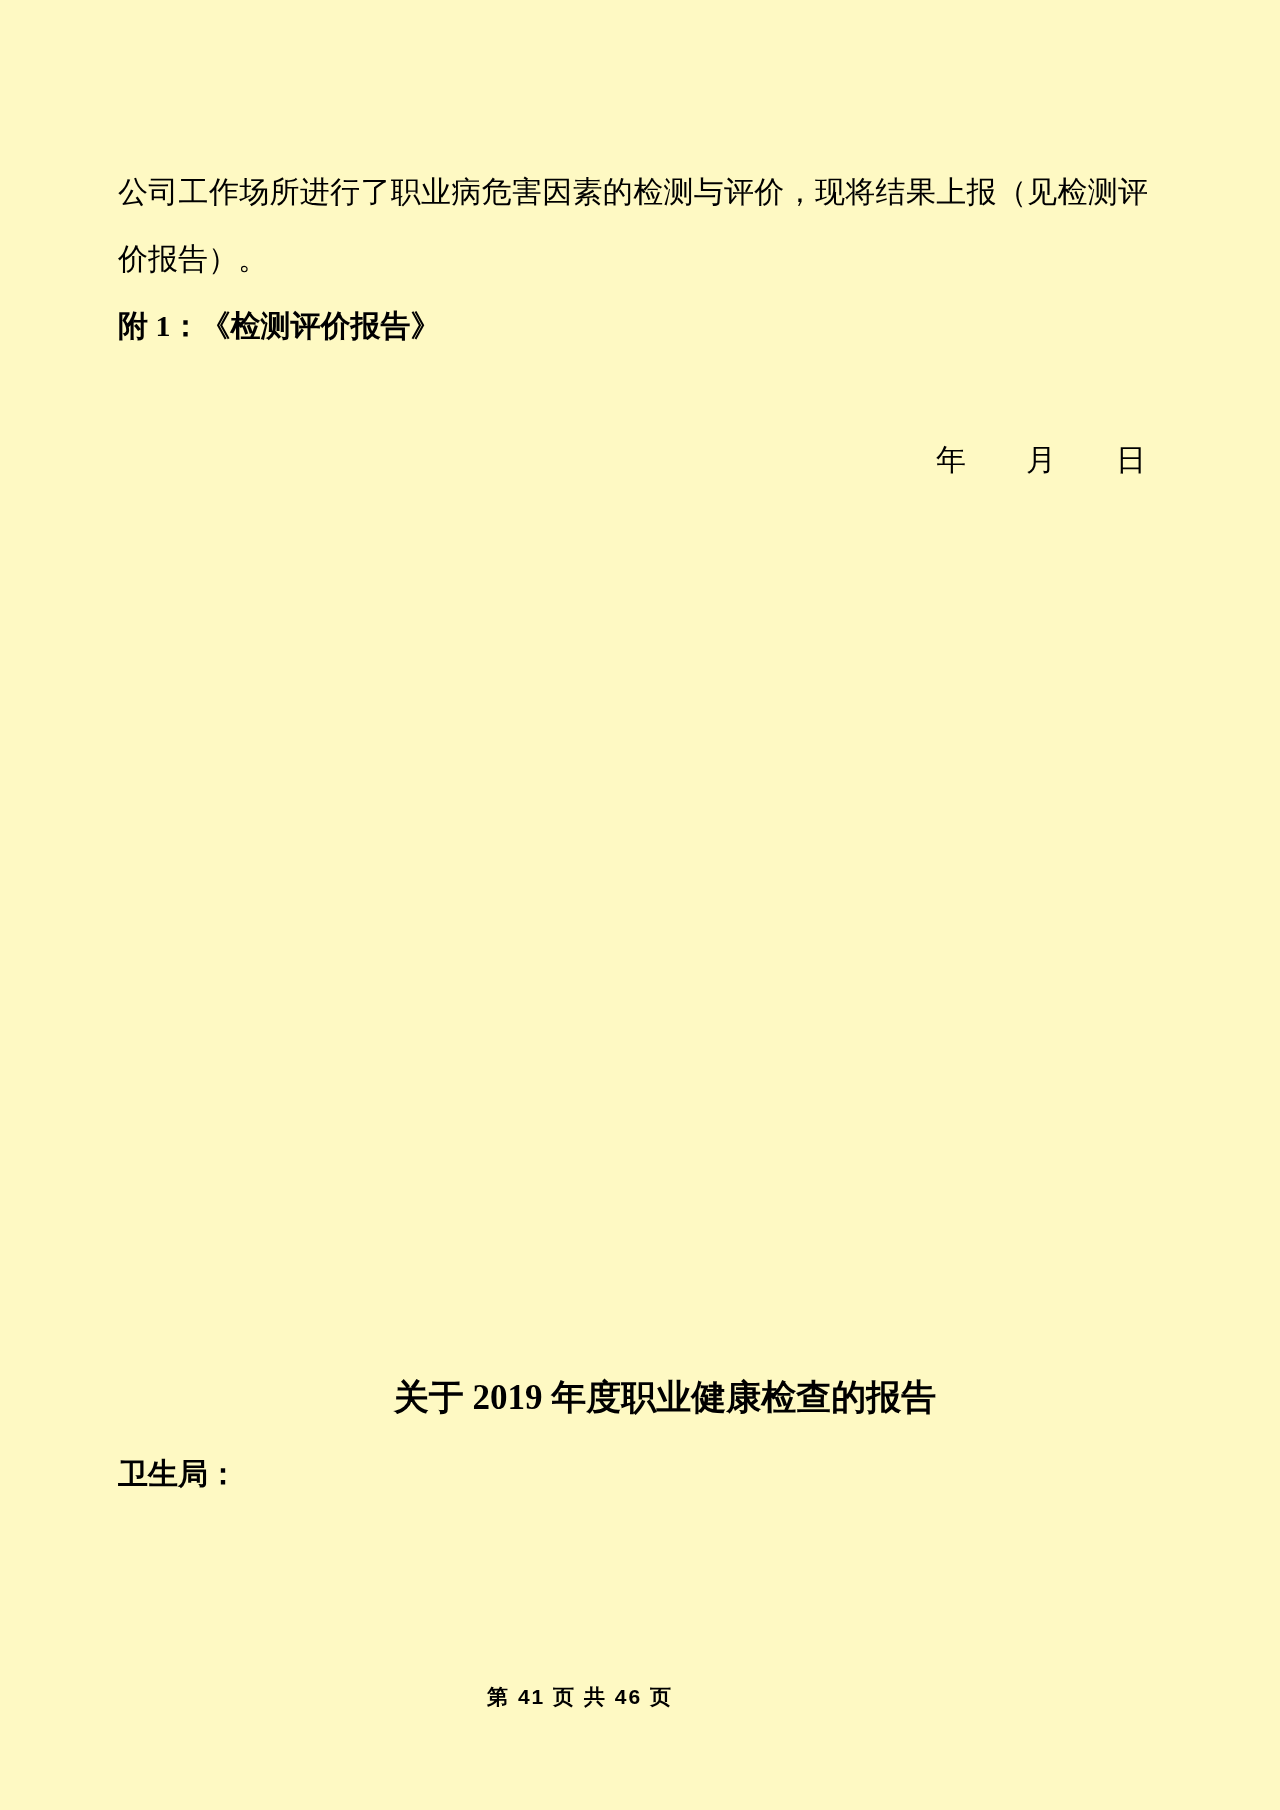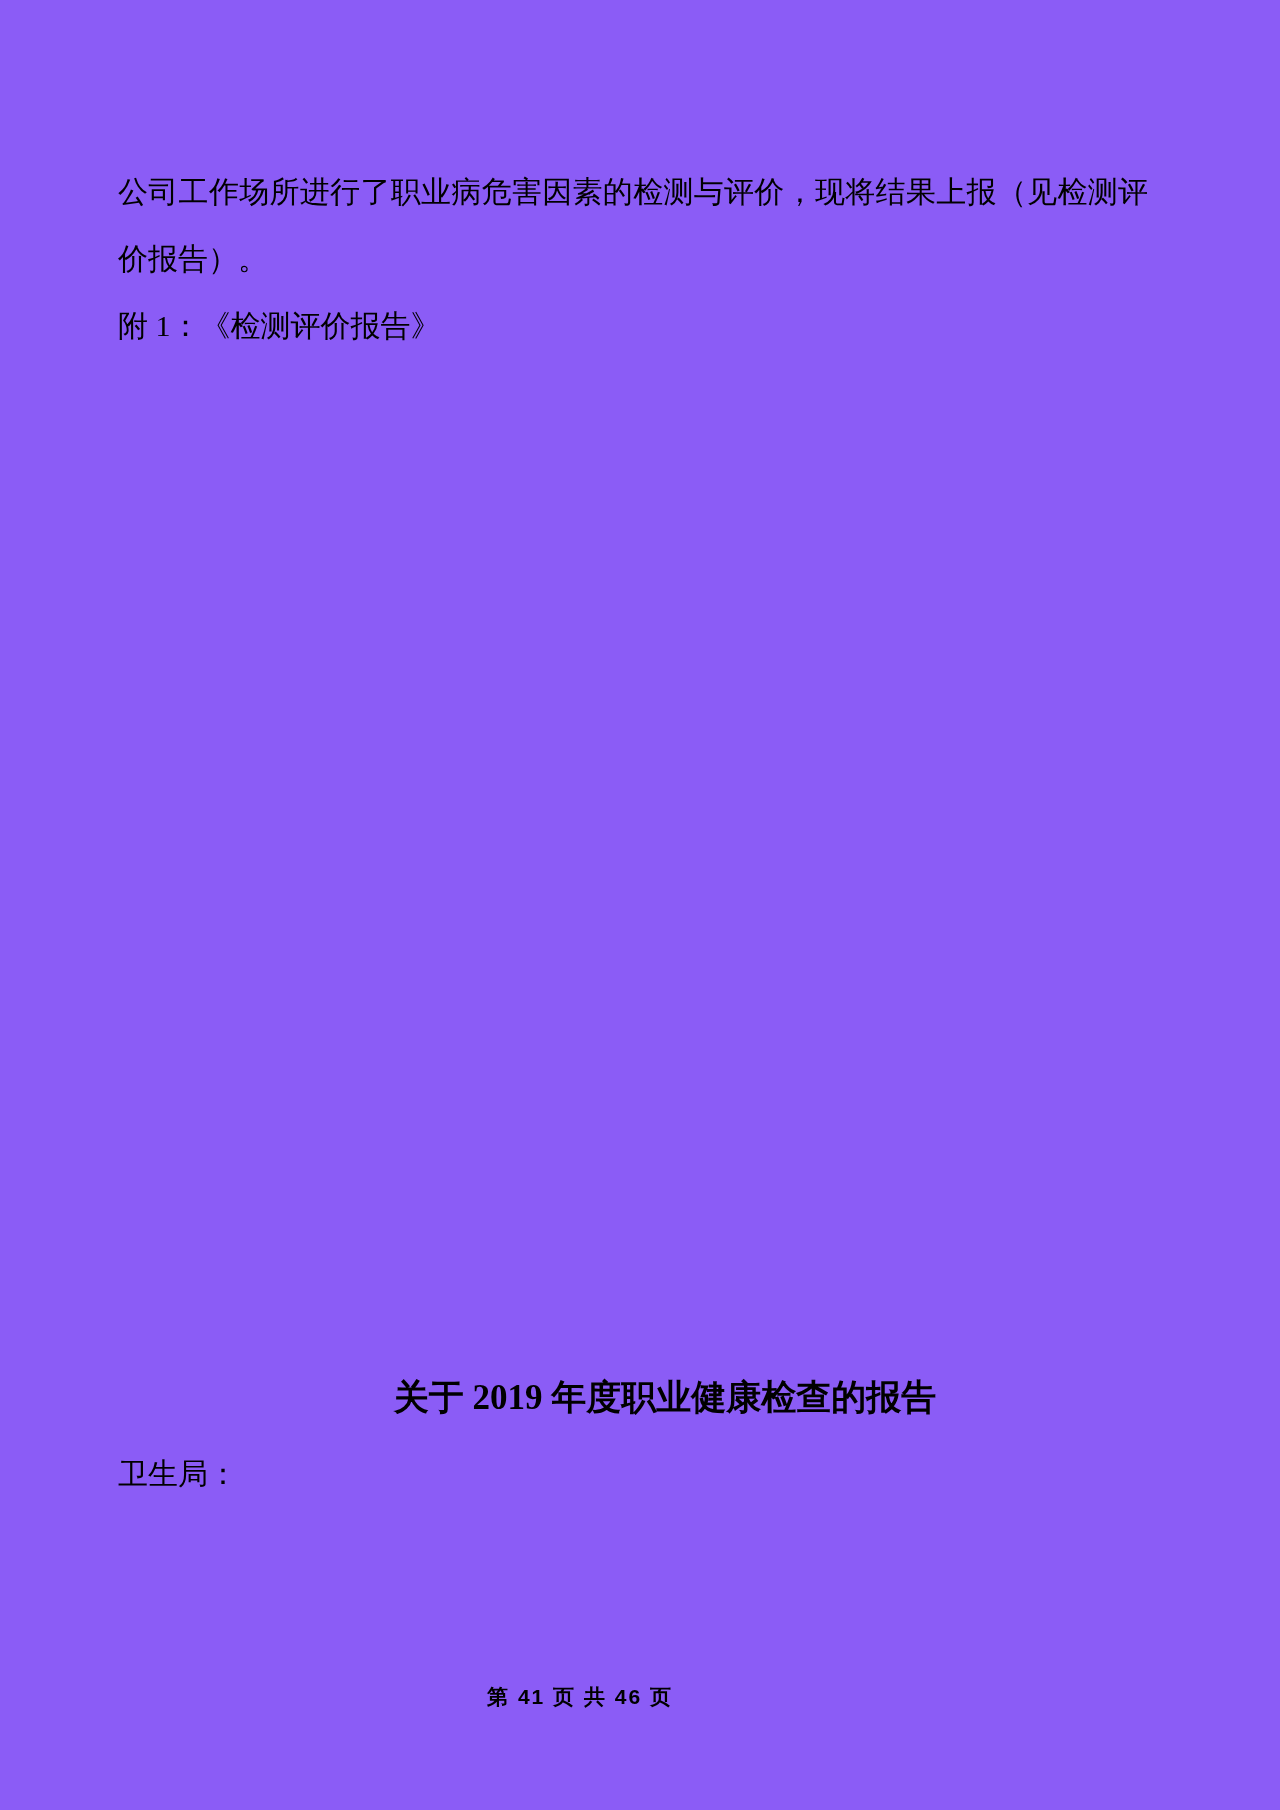--- a/index.html
+++ b/index.html
@@ -2,37 +2,37 @@
 <html><head>
 <meta charset="utf-8">
 <style>
   * { margin: 0; padding: 0; box-sizing: border-box; }
   html, body { background: #888; }
   .page {
     position: relative;
     width: 1280px;
     height: 1810px;
     margin: 0 auto;
-    background: #8b5cf6;
+    background: #fef9c3;
     color: #000000;
     font-family: "Liberation Serif", "DejaVu Serif", serif;
     overflow: hidden;
   }
   .content {
     position: absolute;
     top: 158px;
     left: 118px;
     width: 1030px;
     font-size: 30px;
     line-height: 67px;
     text-align: justify;
   }
   .para { text-align: justify; }
   .para-indent { text-indent: 60px; }
-  .plain-line { text-align: left; }
+  .plain-line { text-align: left; font-weight: bold; }
   .line-spacer { height: 67px; }
   .date-line {
     text-align: right;
     padding-right: 2px;
   }
   .blank {
     display: inline-block;
     border-bottom: 2px solid #000;
     height: 6px;
   }
@@ -81,20 +81,21 @@
   <div class="content">
 
     <p class="para">公司工作场所进行了职业病危害因素的检测与评价，现将结果上报（见检测评价报告）。</p>
 
 
     <div class="plain-line">附 1：《检测评价报告》</div>
 
 
     <div class="line-spacer"></div>
 
+    <div class="date-line">年　　月　　日</div>
 
   </div>
 
   <div class="report-title">关于 2019 年度职业健康检查的报告</div>
 
   <div class="section-two">
 
     <div class="plain-line">卫生局：</div>
 
 

